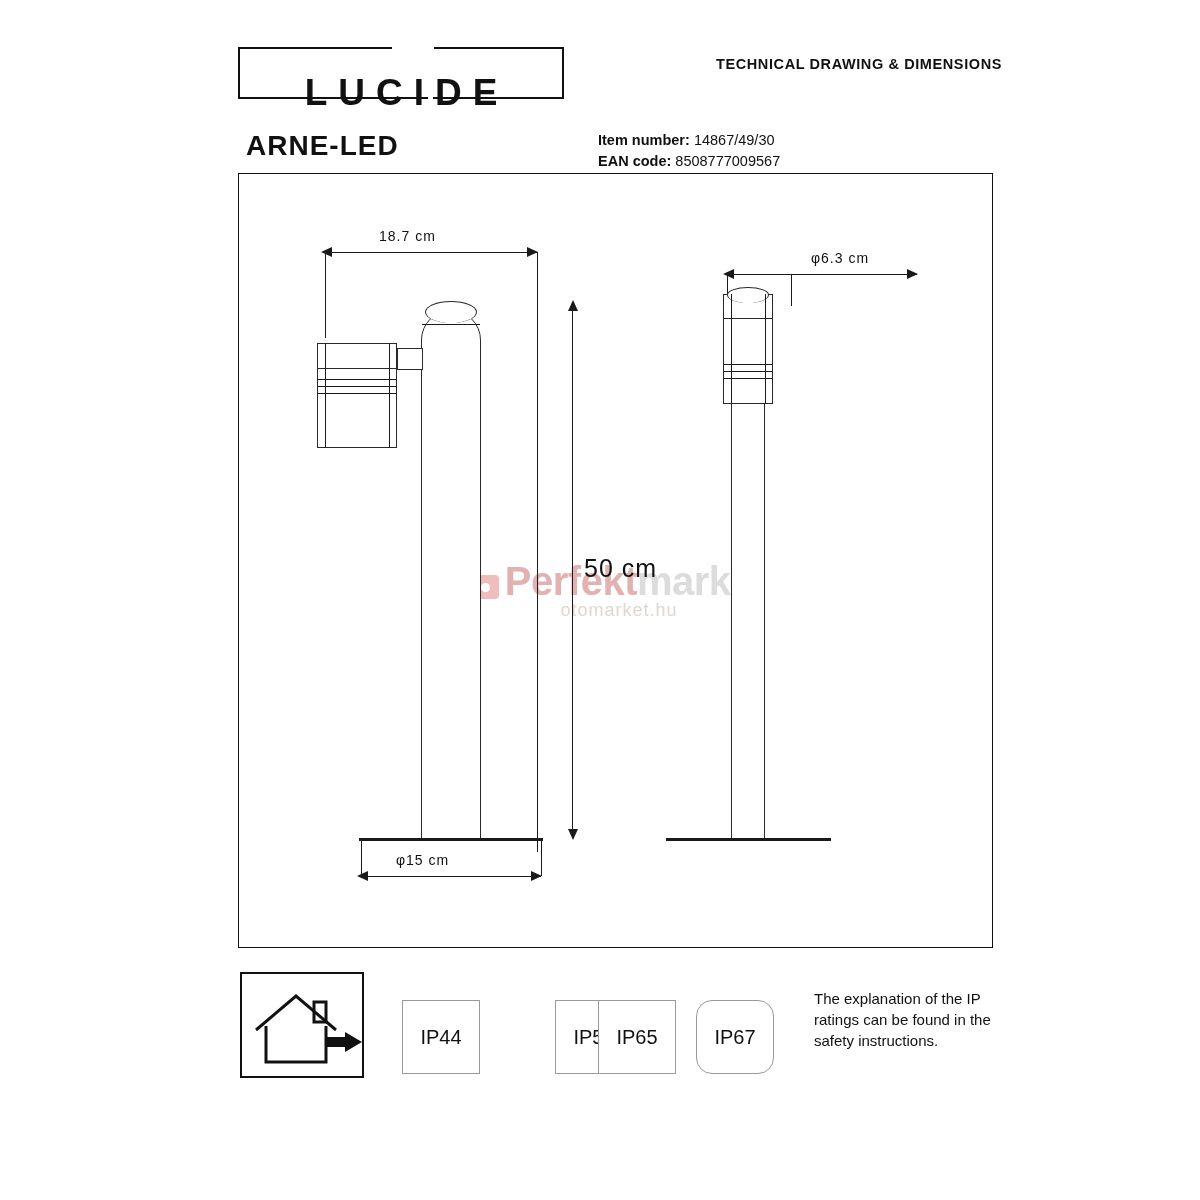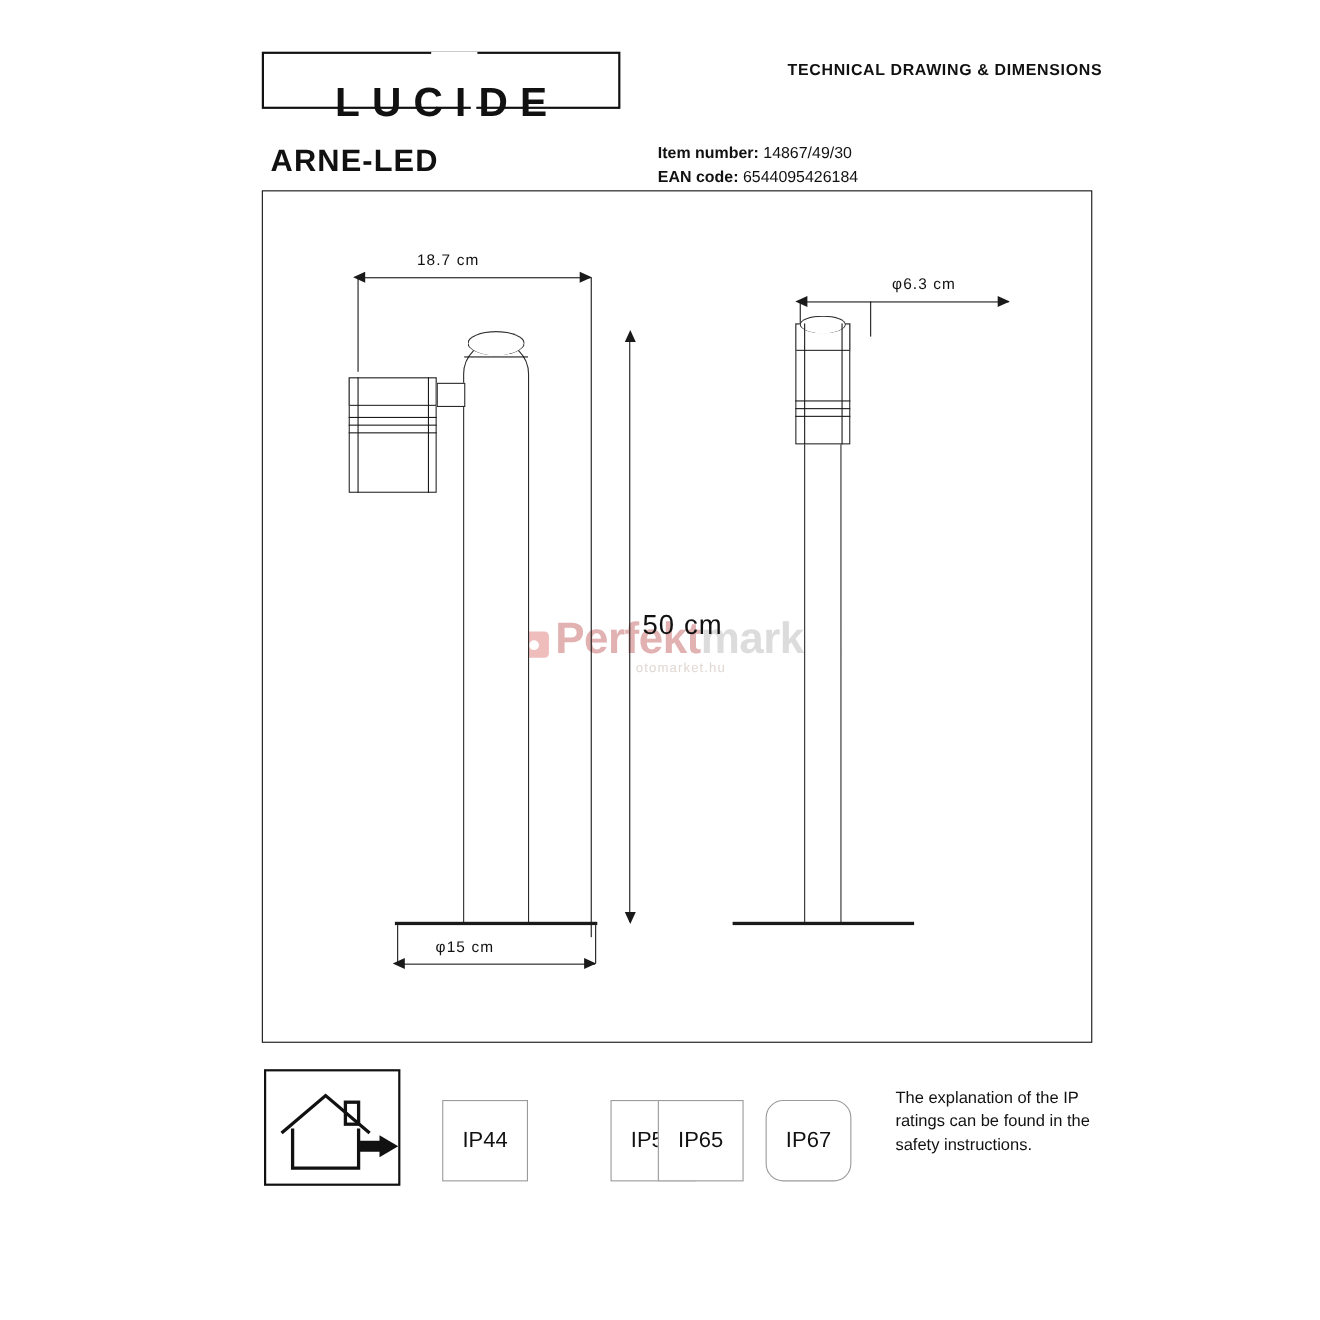--- a/index.html
+++ b/index.html
@@ -105,21 +105,21 @@
   }
   .wm-main {
     font-size: 40px;
     font-weight: 700;
     color: #e8c9c9;
     letter-spacing: -0.5px;
   }
   .wm-main .wm-dark { color: #e2b1b1; }
   .wm-main .wm-grey { color: #dcdcdc; font-weight: 700; }
   .wm-sub {
-    font-size: 12px;
+    font-size: 18px;
     color: #e0d7d2;
     letter-spacing: 1px;
     margin-top: -4px;
   }
   .wm-mark {
     display: inline-block;
     width: 26px; height: 24px;
     background: #f0bdbd;
     border-radius: 4px;
     position: relative;
@@ -202,21 +202,21 @@
 
   <div class="product-name">ARNE-LED</div>
 
   <div class="meta">
     <div>
       <span class="lbl">Item number:</span>
       <span>14867/49/30</span>
     </div>
     <div>
       <span class="lbl">EAN code:</span>
-      <span>6544095426184</span>
+      <span>8508777009567</span>
     </div>
   </div>
 
   <div class="frame">
 
     <div class="watermark">
       <div class="wm-main">
         <span class="wm-mark"></span><span class="wm-dark">Perfekt</span><span class="wm-grey">market</span>
       </div>
       <div class="wm-sub">otomarket.hu</div>

